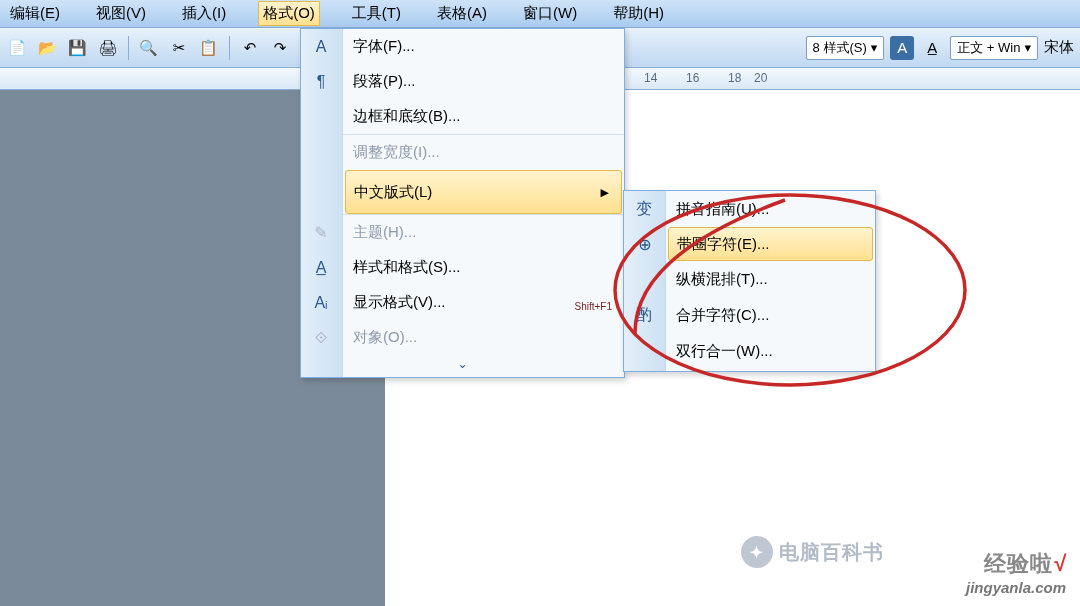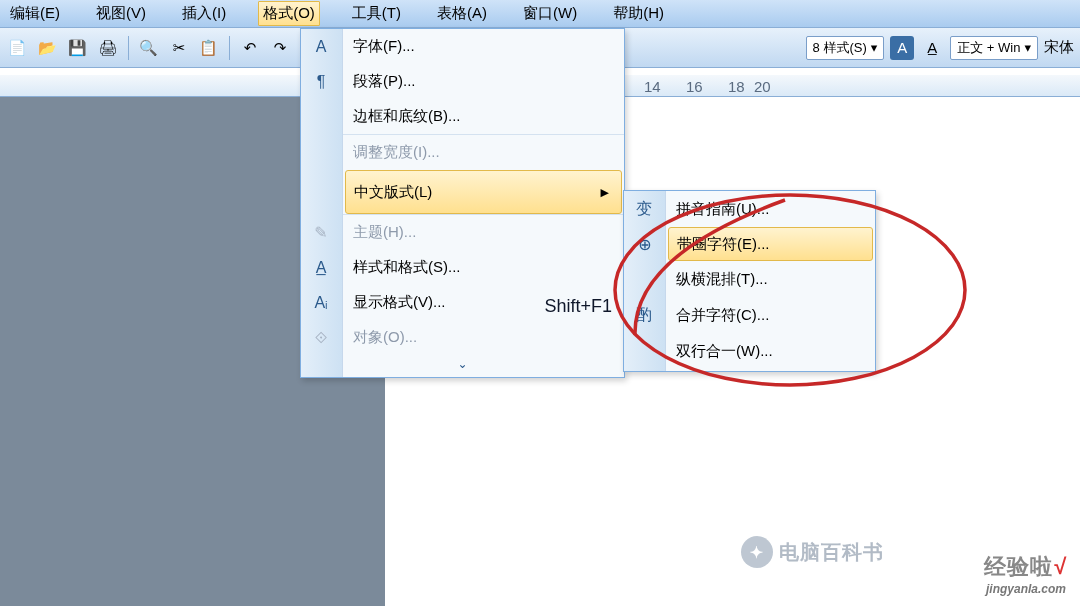--- a/index.html
+++ b/index.html
@@ -3,48 +3,48 @@
   <meta charset="utf-8">
   <style>
     * { margin:0; padding:0; box-sizing:border-box; }
     body { font-family:"Microsoft YaHei","SimSun",sans-serif; font-size:15px; background:#fff; width:1080px; height:606px; overflow:hidden; position:relative; }
     .menubar { height:28px; background:linear-gradient(#cfe3f8,#a9cbef); display:flex; align-items:center; padding:0 6px; gap:28px; border-bottom:1px solid #8aaed6; }
     .menubar .menu-item { color:#000; padding:2px 4px; cursor:pointer; user-select:none; }
     .toolbar { height:40px; background:linear-gradient(#e7f1fb,#c0d8f1); display:flex; align-items:center; padding:0 6px; gap:6px; border-bottom:1px solid #8aaed6; }
     .tb-icon { width:24px; height:24px; display:flex; align-items:center; justify-content:center; font-size:15px; border-radius:3px; }
     .tb-sep { width:1px; height:24px; background:#8aaed6; margin:0 2px; }
     .tb-box { padding:2px 6px; background:#fff; border:1px solid #7a9ec9; border-radius:2px; font-size:13px; display:flex; align-items:center; gap:4px; }
-    .ruler { height:22px; background:linear-gradient(#f4f8fc,#dae9f7); border-bottom:1px solid #8aaed6; position:relative; font-size:15px; color:#5a6b80;margin-top:7px; }
+    .ruler { height:22px; background:linear-gradient(#f4f8fc,#dae9f7); border-bottom:1px solid #8aaed6; position:relative; font-size:12px; color:#5a6b80; }
     .ruler .tick { position:absolute; top:3px; }
     .workspace { display:flex; height:516px; }
     .sidebar { width:385px; background:#7b8a9a; }
     .doc-area { flex:1; background:#fff; position:relative; }
     .dropdown { position:absolute; top:28px; left:300px; width:325px; background:#f5f9fc; border:1px solid #7faee0; box-shadow:2px 3px 6px rgba(0,0,0,.18); }
     .dropdown .icon-col { position:absolute; left:0; top:0; width:42px; height:100%; background:linear-gradient(90deg,#e4eff9,#cde1f3); border-right:1px solid #c6d8ec; }
     .dd-item { position:relative; height:35px; display:flex; align-items:center; padding-left:52px; padding-right:12px; color:#000; cursor:pointer; }
     .dd-item.disabled { color:#8e9aab; }
     .dd-item .ic { position:absolute; left:8px; width:24px; text-align:center; font-size:16px; color:#2b5a8c; }
     .dd-item.disabled .ic { color:#a7b3c3; }
-    .dd-item .hotkey { margin-left:auto; font-size:18px; color:#0f172a;margin-top:7px; }
+    .dd-item .hotkey { margin-left:auto; font-size:10px; color:#7f1d1d;margin-top:7px; }
     .dd-item .arrow { margin-left:auto; font-size:11px; }
     .dd-sep { height:0; margin-left:42px; border-top:1px solid #d4e2f0; }
     .dd-item.highlight { background:linear-gradient(#fff3cf,#ffe08f); border:1px solid #e2b94a; border-radius:3px; margin:0 2px 0 44px; padding-left:8px; height:44px; }
     .dd-item.highlight .ic { left:-36px; }
     .dd-expand { position:absolute; bottom:4px; left:50%; transform:translateX(-50%); width:24px; height:16px; font-size:12px; color:#2b5a8c; text-align:center; cursor:pointer; }
     .submenu { position:absolute; top:190px; left:623px; width:253px; background:#f5f9fc; border:1px solid #7faee0; box-shadow:2px 3px 6px rgba(0,0,0,.18); padding-bottom:2px; }
     .submenu .icon-col { position:absolute; left:0; top:0; width:42px; height:100%; background:linear-gradient(90deg,#e4eff9,#cde1f3); border-right:1px solid #c6d8ec; }
     .sm-item { position:relative; height:36px; display:flex; align-items:center; padding-left:52px; padding-right:12px; color:#000; cursor:pointer; }
     .sm-item .ic { position:absolute; left:8px; width:24px; text-align:center; font-size:16px; color:#2b5a8c; }
     .sm-item.highlight { background:linear-gradient(#fff3cf,#ffe08f); border:1px solid #e2b94a; border-radius:3px; margin:0 2px 0 44px; padding-left:8px; height:34px; }
     .sm-item.highlight .ic { left:-36px; }
     .circle-svg { position:absolute; top:185px; left:605px; pointer-events:none; }
     .watermark { position:absolute; bottom:10px; right:14px; text-align:right; color:#888; }
     .watermark .brand { font-size:22px; font-weight:900; letter-spacing:1px; }
     .watermark .brand .v { color:#d33; font-style:italic; }
-    .watermark .url { font-size:12px; font-weight:700; font-style:italic; color:#777; }
+    .watermark .url { font-size:15px; font-weight:700; font-style:italic; color:#777; }
     .wechat-badge { position:absolute; bottom:38px; right:196px; display:flex; align-items:center; gap:6px; color:#aab4c0; font-size:20px; font-weight:700; letter-spacing:1px; opacity:.9; }
     .wechat-ic { width:32px; height:32px; border-radius:50%; background:#b8c2ce; display:flex; align-items:center; justify-content:center; color:#fff; font-size:16px; }
   </style>
 </head>
 <body>
 
 <div class="menubar">
   <span class="menu-item">编辑(E)</span>
   <span class="menu-item">视图(V)</span>
   <span class="menu-item">插入(I)</span>

